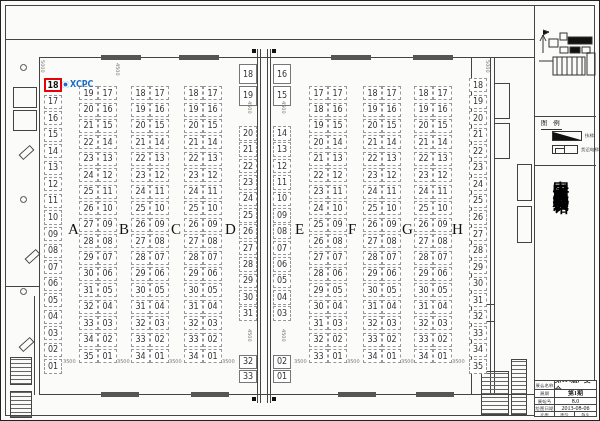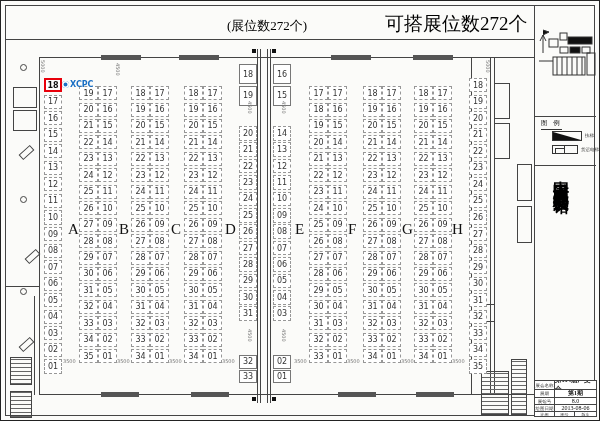--- a/index.html
+++ b/index.html
@@ -46,22 +46,20 @@
   .lift b{position:absolute;left:2px;top:2px;width:8px;height:4px;border:1px solid #333;display:block;}
   .mk{position:absolute;width:4px;height:4px;background:#111;}
 </style>
 </head>
 <body>
 
 <div id="stage">
   <div class="frame"></div>
 
   <div class="ln" style="left:5px;top:38px;width:528px;height:1px;"></div>
-  <div class="hdr-sub">(展位数272个)</div>
-  <div class="hdr-right">可搭展位数272个</div>
 
   <div class="ln" style="left:38px;top:56px;width:495px;height:1px;"></div>
   <div class="ln" style="left:38px;top:393px;width:495px;height:1px;"></div>
   <div class="ln" style="left:38px;top:56px;width:1px;height:338px;"></div>
   <div class="ln" style="left:470px;top:56px;width:1px;height:338px;"></div>
 
   <div class="bar" style="left:100px;top:54px;width:40px;"></div>
   <div class="bar" style="left:178px;top:54px;width:40px;"></div>
   <div class="bar" style="left:330px;top:54px;width:40px;"></div>
   <div class="bar" style="left:412px;top:54px;width:40px;"></div>

